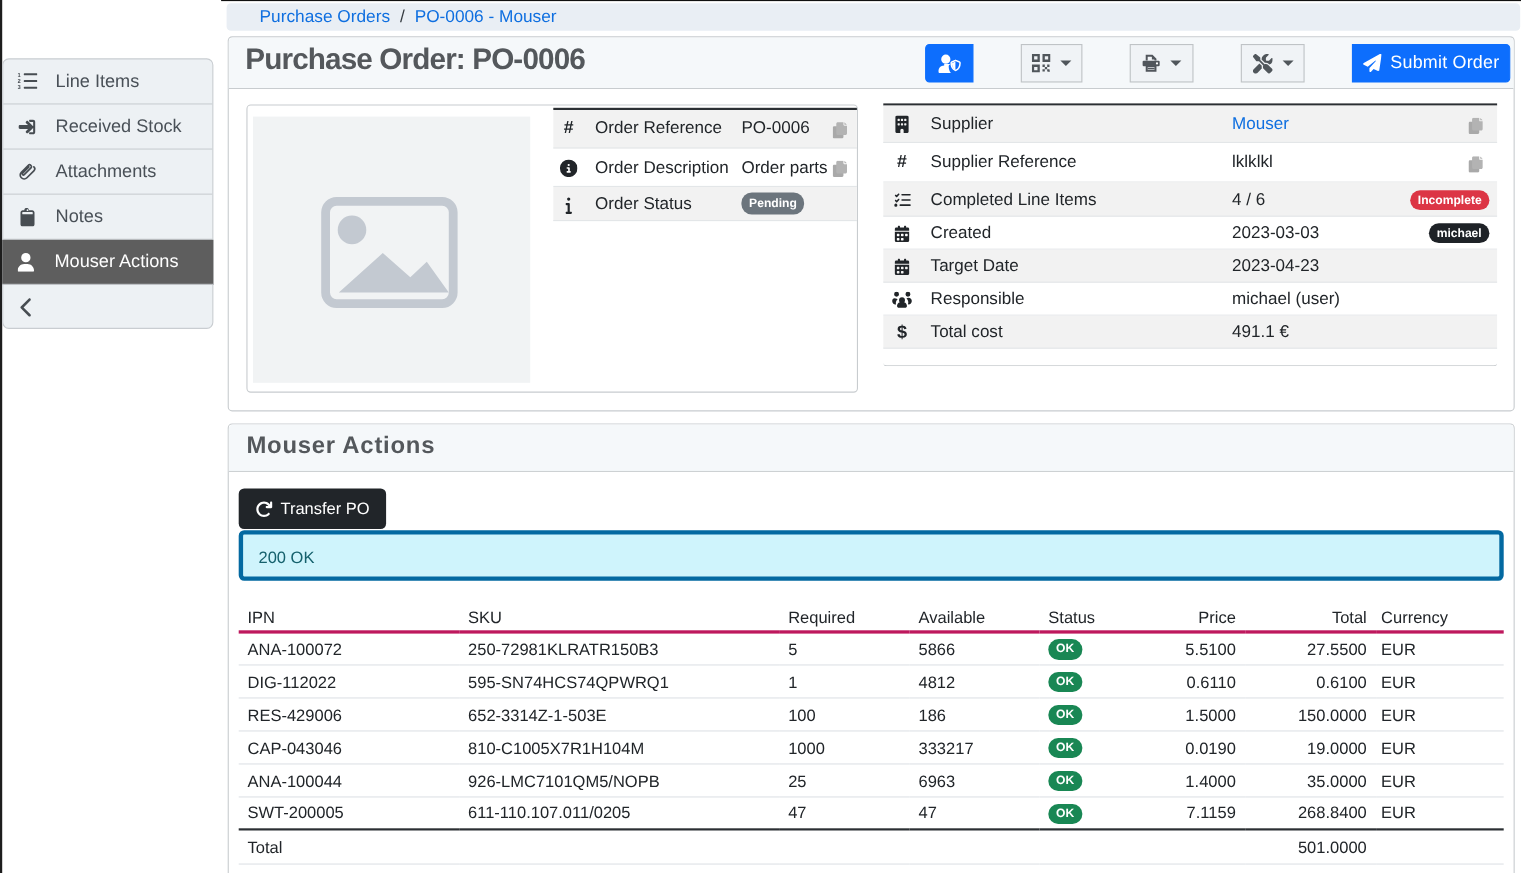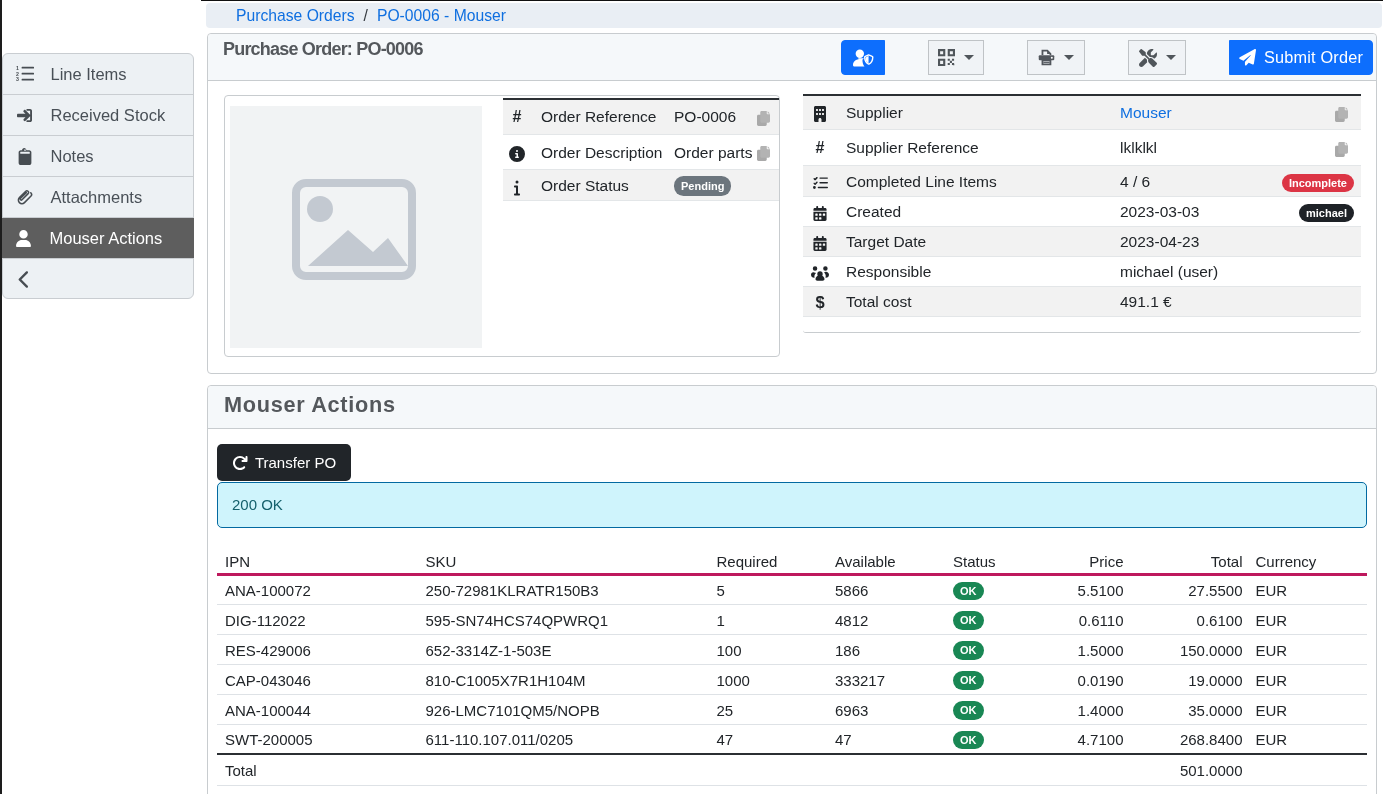--- a/index.html
+++ b/index.html
@@ -25,21 +25,21 @@
 #crumbs a { color:#0f6fe0; text-decoration:none; }
 #crumbs .sep { color:#343a40; padding:0 9px; }
 #crumbs .inner { padding-left:30px; }
 
 
 .panel { position:absolute; background:#fff; border:1px solid #c8cccf; border-radius:4px; }
 .phead { background:#f5f8fa; border-bottom:1px solid #c8cccf; border-radius:4px 4px 0 0; }
 
 #panel1 { left:207px; top:33px; width:1170px; height:341px; }
 #p1head { position:absolute; left:0; top:0; width:100%; height:47px; }
-#p1title { position:absolute; left:15px; top:5px; letter-spacing:-0.8px; font-size:18px; font-weight:bold; color:#54585c; }
+#p1title { position:absolute; left:15px; top:5px; letter-spacing:-0.8px; font-size:27px; font-weight:bold; color:#54585c; }
 
 
 #btnbar { position:absolute; top:6px; right:3px; height:35px; display:flex;gap:44px; }
 .tbtn { height:35px; border:1px solid #bfc3c6; background:#f0f3f6; display:flex;
   align-items:center; justify-content:center; }
 .tbtn.blue { background:#0d6efd; border-color:#0d6efd; color:#fff; }
 .tbtn + .tbtn { margin-left:-1px; }
 .tbtn:first-child { border-radius:4px 0 0 4px; }
 .tbtn:last-child { border-radius:0 4px 4px 0; }
 .caret { width:0; height:0; border-left:5px solid transparent; border-right:5px solid transparent;
@@ -86,21 +86,21 @@
 .b-grn { background:#198754; border-radius:11px; }
 
 
 #panel2 { left:207px; top:385px; width:1170px; height:420px; }
 #p2head { position:absolute; left:0; top:0; width:100%; height:43px; }
 #p2title { position:absolute; left:16px; top:6px; letter-spacing:0.7px; font-size:21.7px; font-weight:bold; color:#54585c; }
 #transferbtn { position:absolute; left:9px; top:58px; width:134px; height:37px;
   background:#212529; border-radius:5px; color:#fff; font-size:15px;
   display:flex; align-items:center; justify-content:center; }
 #alertbox { position:absolute; left:9px; top:96px; width:1150px; height:46px;
-  background:#cff4fc; border:1px solid #0369a1; border-radius:5px;
+  background:#cff4fc; border:4px solid #0369a1; border-radius:5px;
   color:#15616d; font-size:15px; line-height:44px; padding-left:14px; }
 
 
 #btable { position:absolute; left:9px; top:161px; width:1150px; border-collapse:collapse;
   font-size:15px; color:#212529; }
 #btable th { font-weight:normal; text-align:left; padding:4px 8px 0 8px; height:27px;
   border-bottom:3px solid #be185d; }
 #btable td { padding:2px 8px 0 8px; height:30px; border-bottom:1px solid #dee2e6; }
 #btable th:last-child, #btable td:last-child { padding-left:5px; }
 #btable .rt { text-align:right; }
@@ -131,34 +131,34 @@
   <div class="sitem">
       <span class="sic">
         <svg width="17" height="15" viewBox="0 0 512 512">
           <path fill="#474d52" d="M217 112c0-10 4-19 11-26l11-11c15-15 38-15 53 0l155 155c15 15 15 38 0 53L292 438c-15 15-38 15-53 0l-11-11c-14-14-14-38 1-52l61-58H37c-21 0-37-17-37-37v-48c0-21 17-37 37-37h253l-62-58c-7-7-11-16-11-25zM352 32h96c35 0 64 29 64 64v320c0 35-29 64-64 64h-96c-18 0-32-14-32-32s14-32 32-32h96V96h-96c-18 0-32-14-32-32s14-32 32-32z"></path>
         </svg>
       </span>
       <span class="slbl">Received Stock</span>
     </div>
   <div class="sitem">
       <span class="sic">
-        <svg width="14" height="17" viewBox="0 0 384 512">
-          <path fill="#474d52" d="M280 64h40c35 0 64 29 64 64v320c0 35-29 64-64 64H64c-35 0-64-29-64-64V128c0-35 29-64 64-64h40c0-35 29-64 64-64s64 29 64 64zM64 112c-9 0-16 7-16 16v32c0 9 7 16 16 16h256c9 0 16-7 16-16v-32c0-9-7-16-16-16h-22 22zM192 40a24 24 0 1 0 0 48 24 24 0 1 0 0-48z" transform="translate(0,0)"></path>
-        </svg>
-      </span>
-      <span class="slbl">Notes</span>
-    </div>
-  <div class="sitem">
-      <span class="sic">
         <svg width="16" height="17" viewBox="0 0 448 512">
           <path fill="#474d52" d="M364 39c-40-40-104-40-144 0L60 199c-57 57-57 148 0 205s148 57 205 0l132-132c9-9 25-9 34 0s9 25 0 34L299 438c-75 75-197 75-272 0S-48 241 27 166L186 6c0 0 0 0 0 0" opacity="0"></path>
           <path fill="none" stroke="#474d52" stroke-width="46" stroke-linecap="round" d="M398 111c30 30 30 79 0 109L208 410c-42 42-110 42-152 0s-42-110 0-152L240 74c53-53 119 13 78 66L134 324c-12 12-31 12-43 0s-12-31 0-43L262 110"></path>
         </svg>
       </span>
       <span class="slbl">Attachments</span>
+    </div>
+  <div class="sitem">
+      <span class="sic">
+        <svg width="14" height="17" viewBox="0 0 384 512">
+          <path fill="#474d52" d="M280 64h40c35 0 64 29 64 64v320c0 35-29 64-64 64H64c-35 0-64-29-64-64V128c0-35 29-64 64-64h40c0-35 29-64 64-64s64 29 64 64zM64 112c-9 0-16 7-16 16v32c0 9 7 16 16 16h256c9 0 16-7 16-16v-32c0-9-7-16-16-16h-22 22zM192 40a24 24 0 1 0 0 48 24 24 0 1 0 0-48z" transform="translate(0,0)"></path>
+        </svg>
+      </span>
+      <span class="slbl">Notes</span>
     </div>
   <div class="sitem sel">
       <span class="sic">
         <svg width="15" height="17" viewBox="0 0 448 512">
           <path fill="#fff" d="M224 256a128 128 0 1 0 0-256 128 128 0 1 0 0 256zm-45 48C80 304 0 384 0 483c0 16 13 29 29 29H419c16 0 29-13 29-29 0-99-80-179-179-179h-90z"></path>
         </svg>
       </span>
       <span class="slbl">Mouser Actions</span>
     </div>
   <div class="sitem">
@@ -417,21 +417,21 @@
           <td class="rt">1.4000</td>
           <td class="rt">35.0000</td>
           <td>EUR</td>
         </tr>
     <tr class="last">
           <td>SWT-200005</td>
           <td>611-110.107.011/0205</td>
           <td>47</td>
           <td>47</td>
           <td><span class="badge b-grn">OK</span></td>
-          <td class="rt">4.7100</td>
+          <td class="rt">7.1159</td>
           <td class="rt">268.8400</td>
           <td>EUR</td>
         </tr>
     <tr class="total">
           <td>Total</td>
           <td></td>
           <td></td>
           <td></td>
           <td></td>
           <td class="rt"></td>

